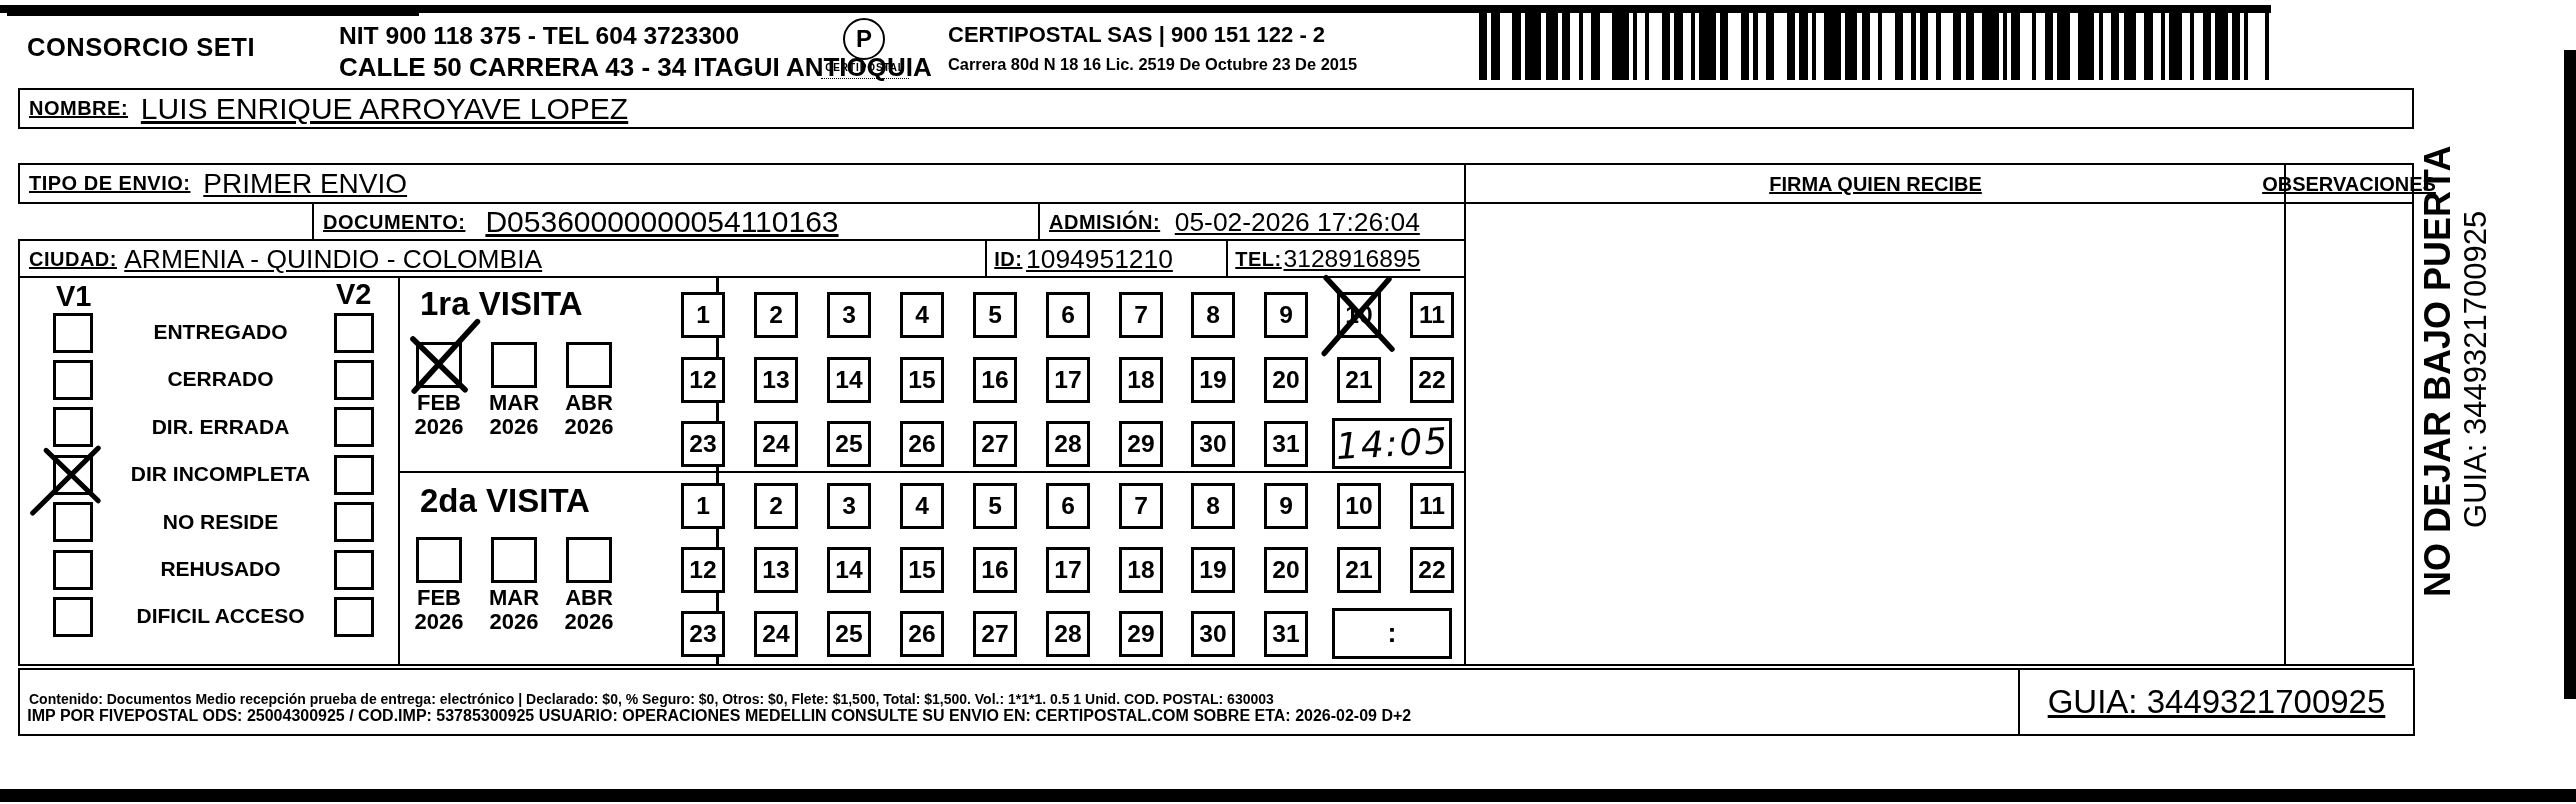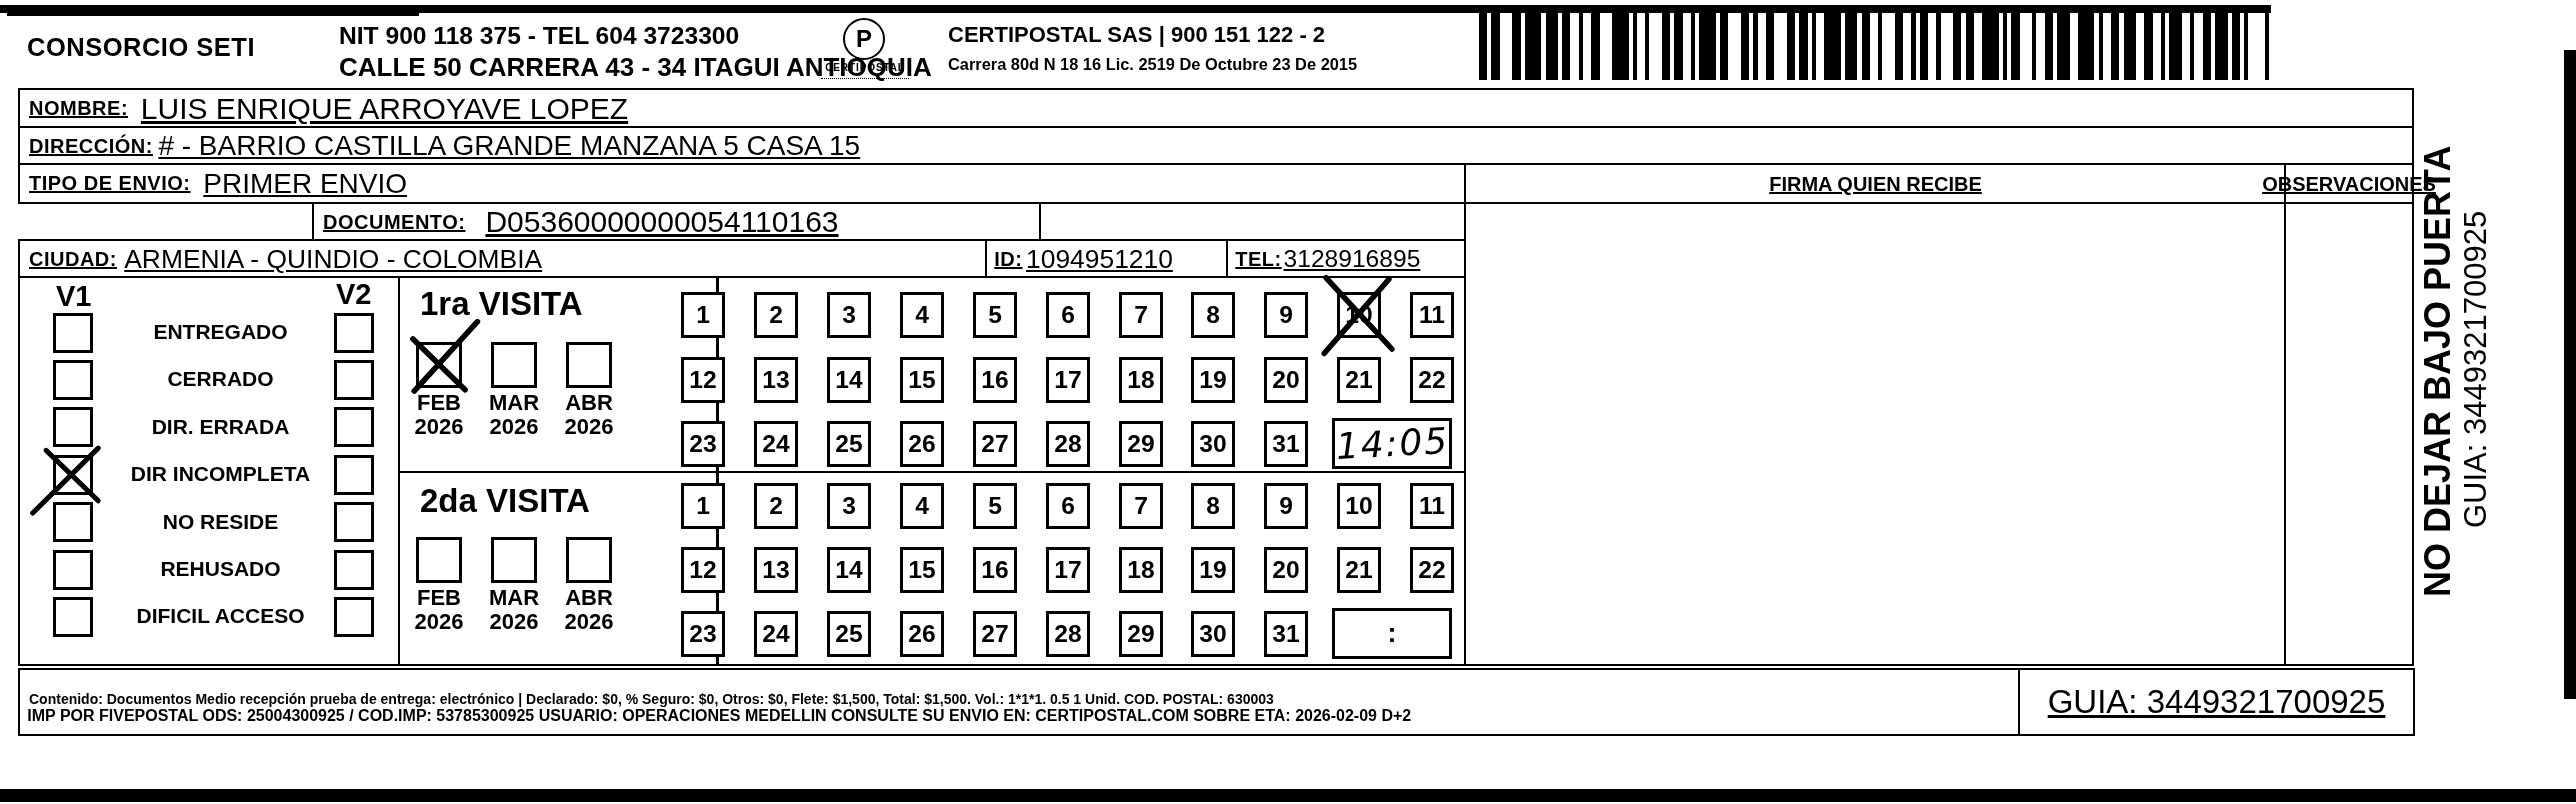--- a/index.html
+++ b/index.html
@@ -165,38 +165,38 @@
       <div class="b" style="width: 4.2px; background: rgb(0, 0, 0);"></div>
     </div>
 
   <div class="cell" style="left:18px;top:88px;width:2396px;height:41px;">
     <div class="frow">
       <span class="lbl">NOMBRE:</span>
       <span class="val val-lg">LUIS ENRIQUE ARROYAVE LOPEZ</span>
     </div>
   </div>
 
-  <div class="cell" style="left:18px;top:126px;width:2396px;height:40px;">
-    <div class="frow" style="gap:5.5px;">
-      <span class="lbl">DIRECCIÓN:</span>
-      <span class="val"># - BARRIO CASTILLA GRANDE MANZANA 5 CASA 15</span>
-    </div>
-  </div>
 
   <div class="cell" style="left:18px;top:163px;width:1448px;height:41px;">
     <div class="frow">
       <span class="lbl">TIPO DE ENVIO:</span>
       <span class="val">PRIMER ENVIO</span>
     </div>
   </div>
 
   <div class="cell" style="left:312px;top:202px;width:729px;height:40px;text-align:right;">
     <div class="frow" style="gap:20px;">
       <span class="lbl">DOCUMENTO:</span>
       <span class="val val-lg">D05360000000054110163</span>
+    </div>
+  </div>
+  <div class="cell" style="left:1038px;top:202px;width:429px;height:40px;">
+    <div class="frow" style="gap:14.6px;">
+      <span class="lbl">ADMISIÓN:</span>
+      <span class="val val-md">05-02-2026 17:26:04</span>
     </div>
   </div>
 
   <div class="cell" style="left:18px;top:239px;width:969px;height:40px;">
     <div class="frow" style="gap:7.3px;">
       <span class="lbl">CIUDAD:</span>
       <span class="val val-md">ARMENIA - QUINDIO - COLOMBIA</span>
     </div>
   </div>
   <div class="cell" style="left:985px;top:239px;width:244px;height:40px;">

